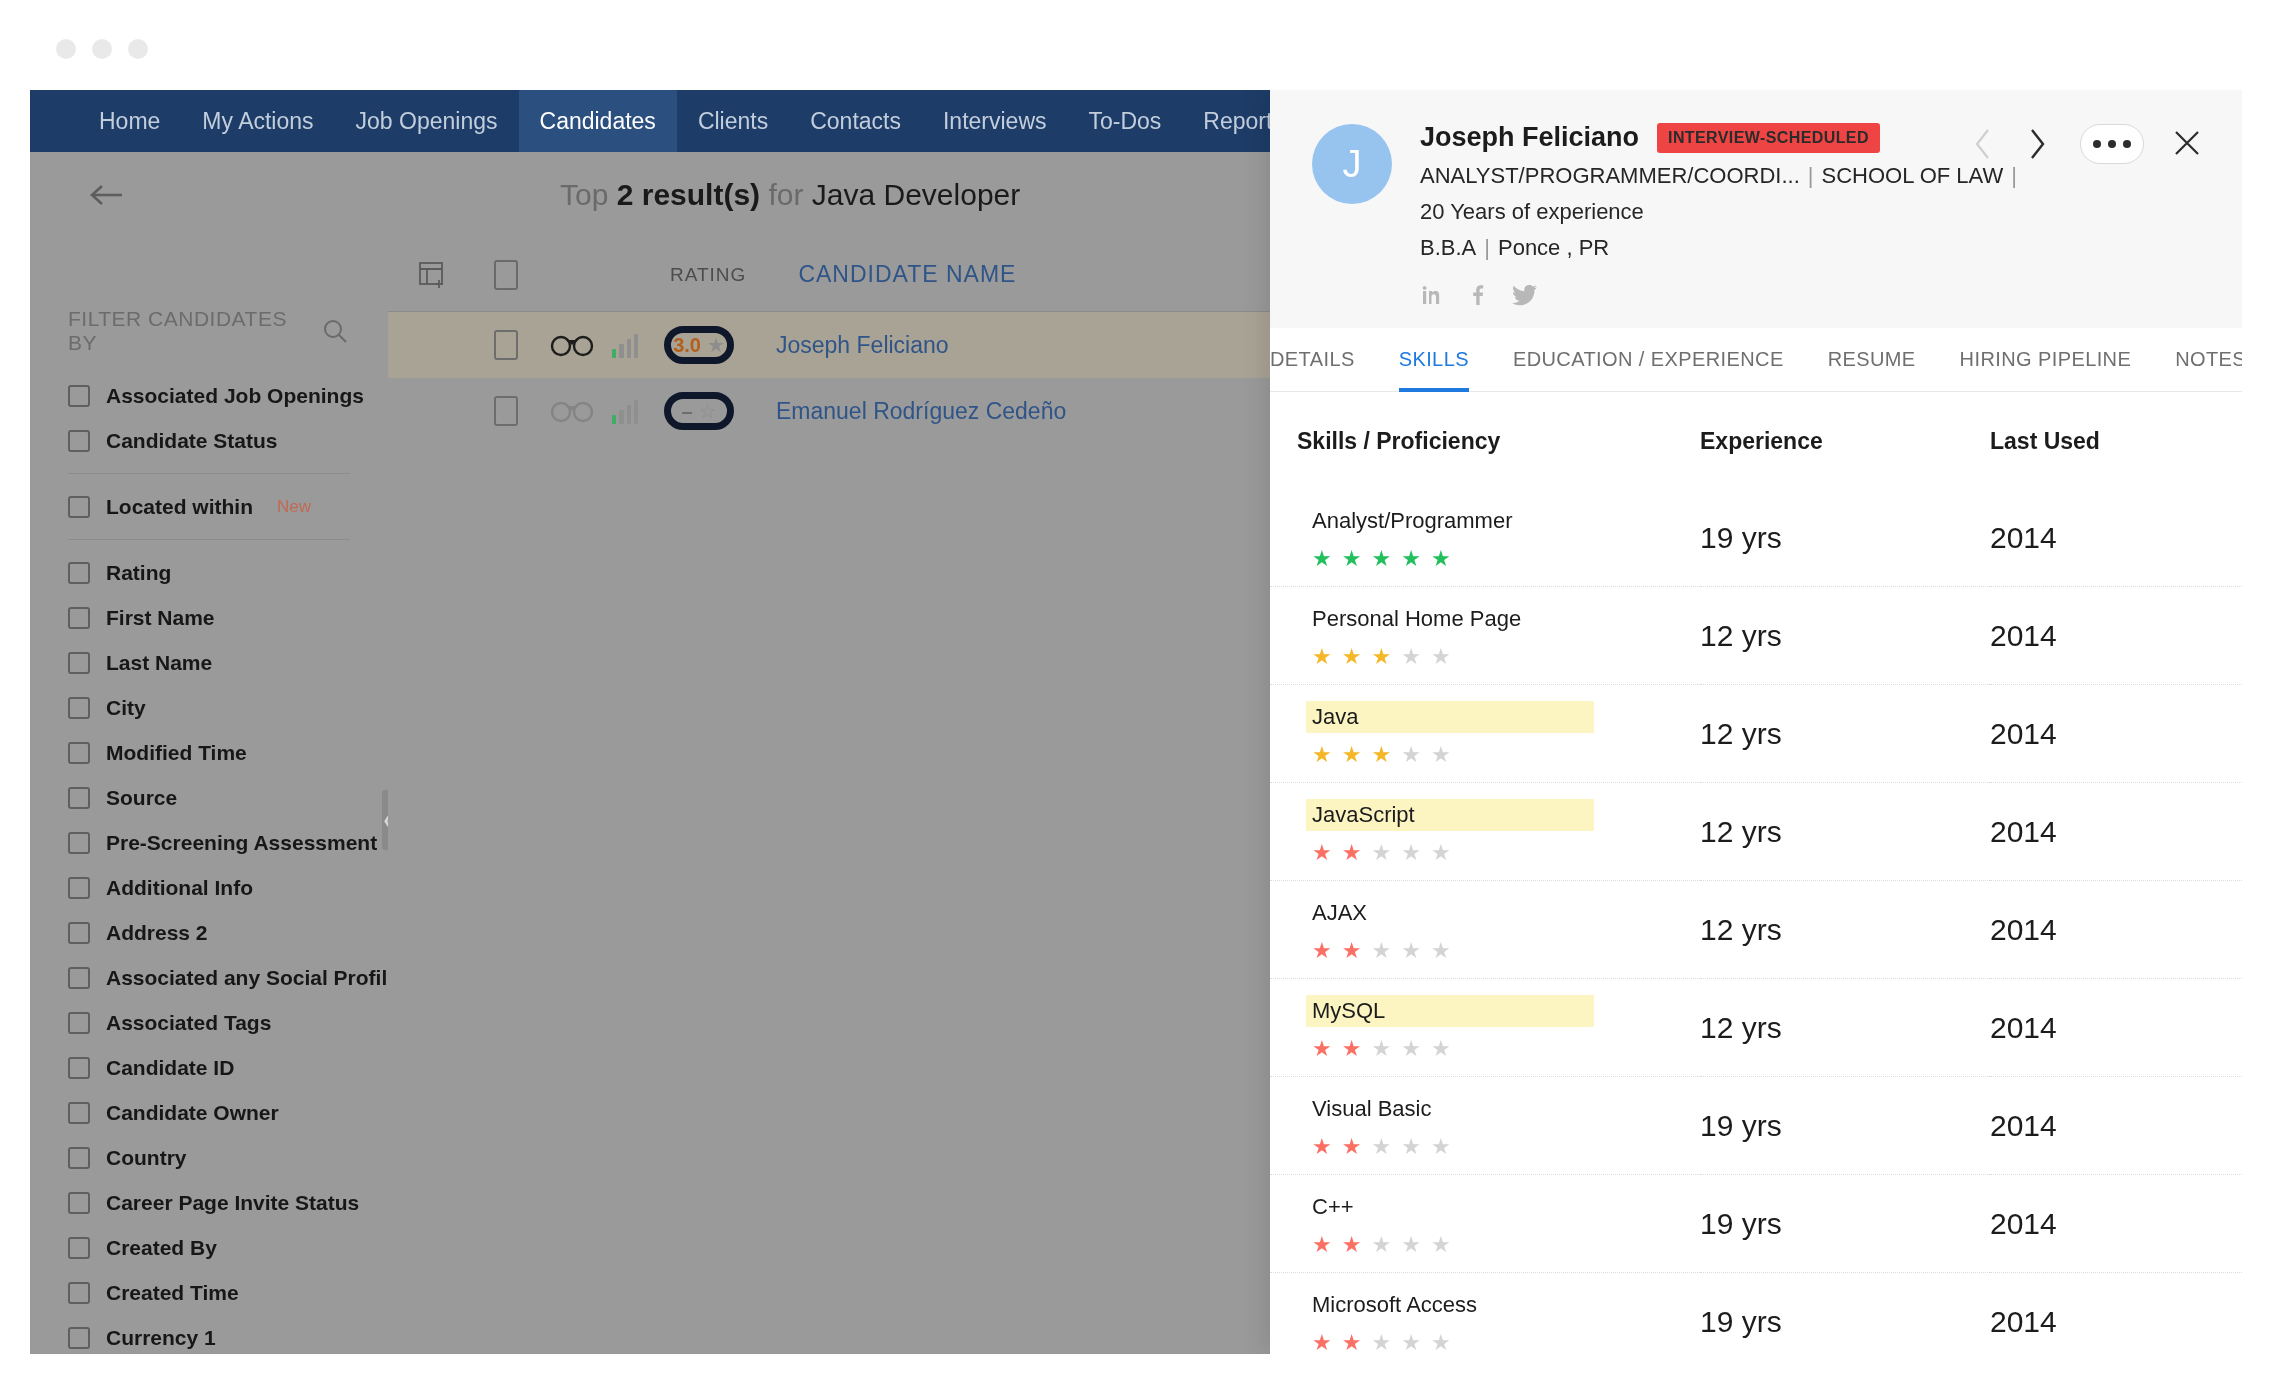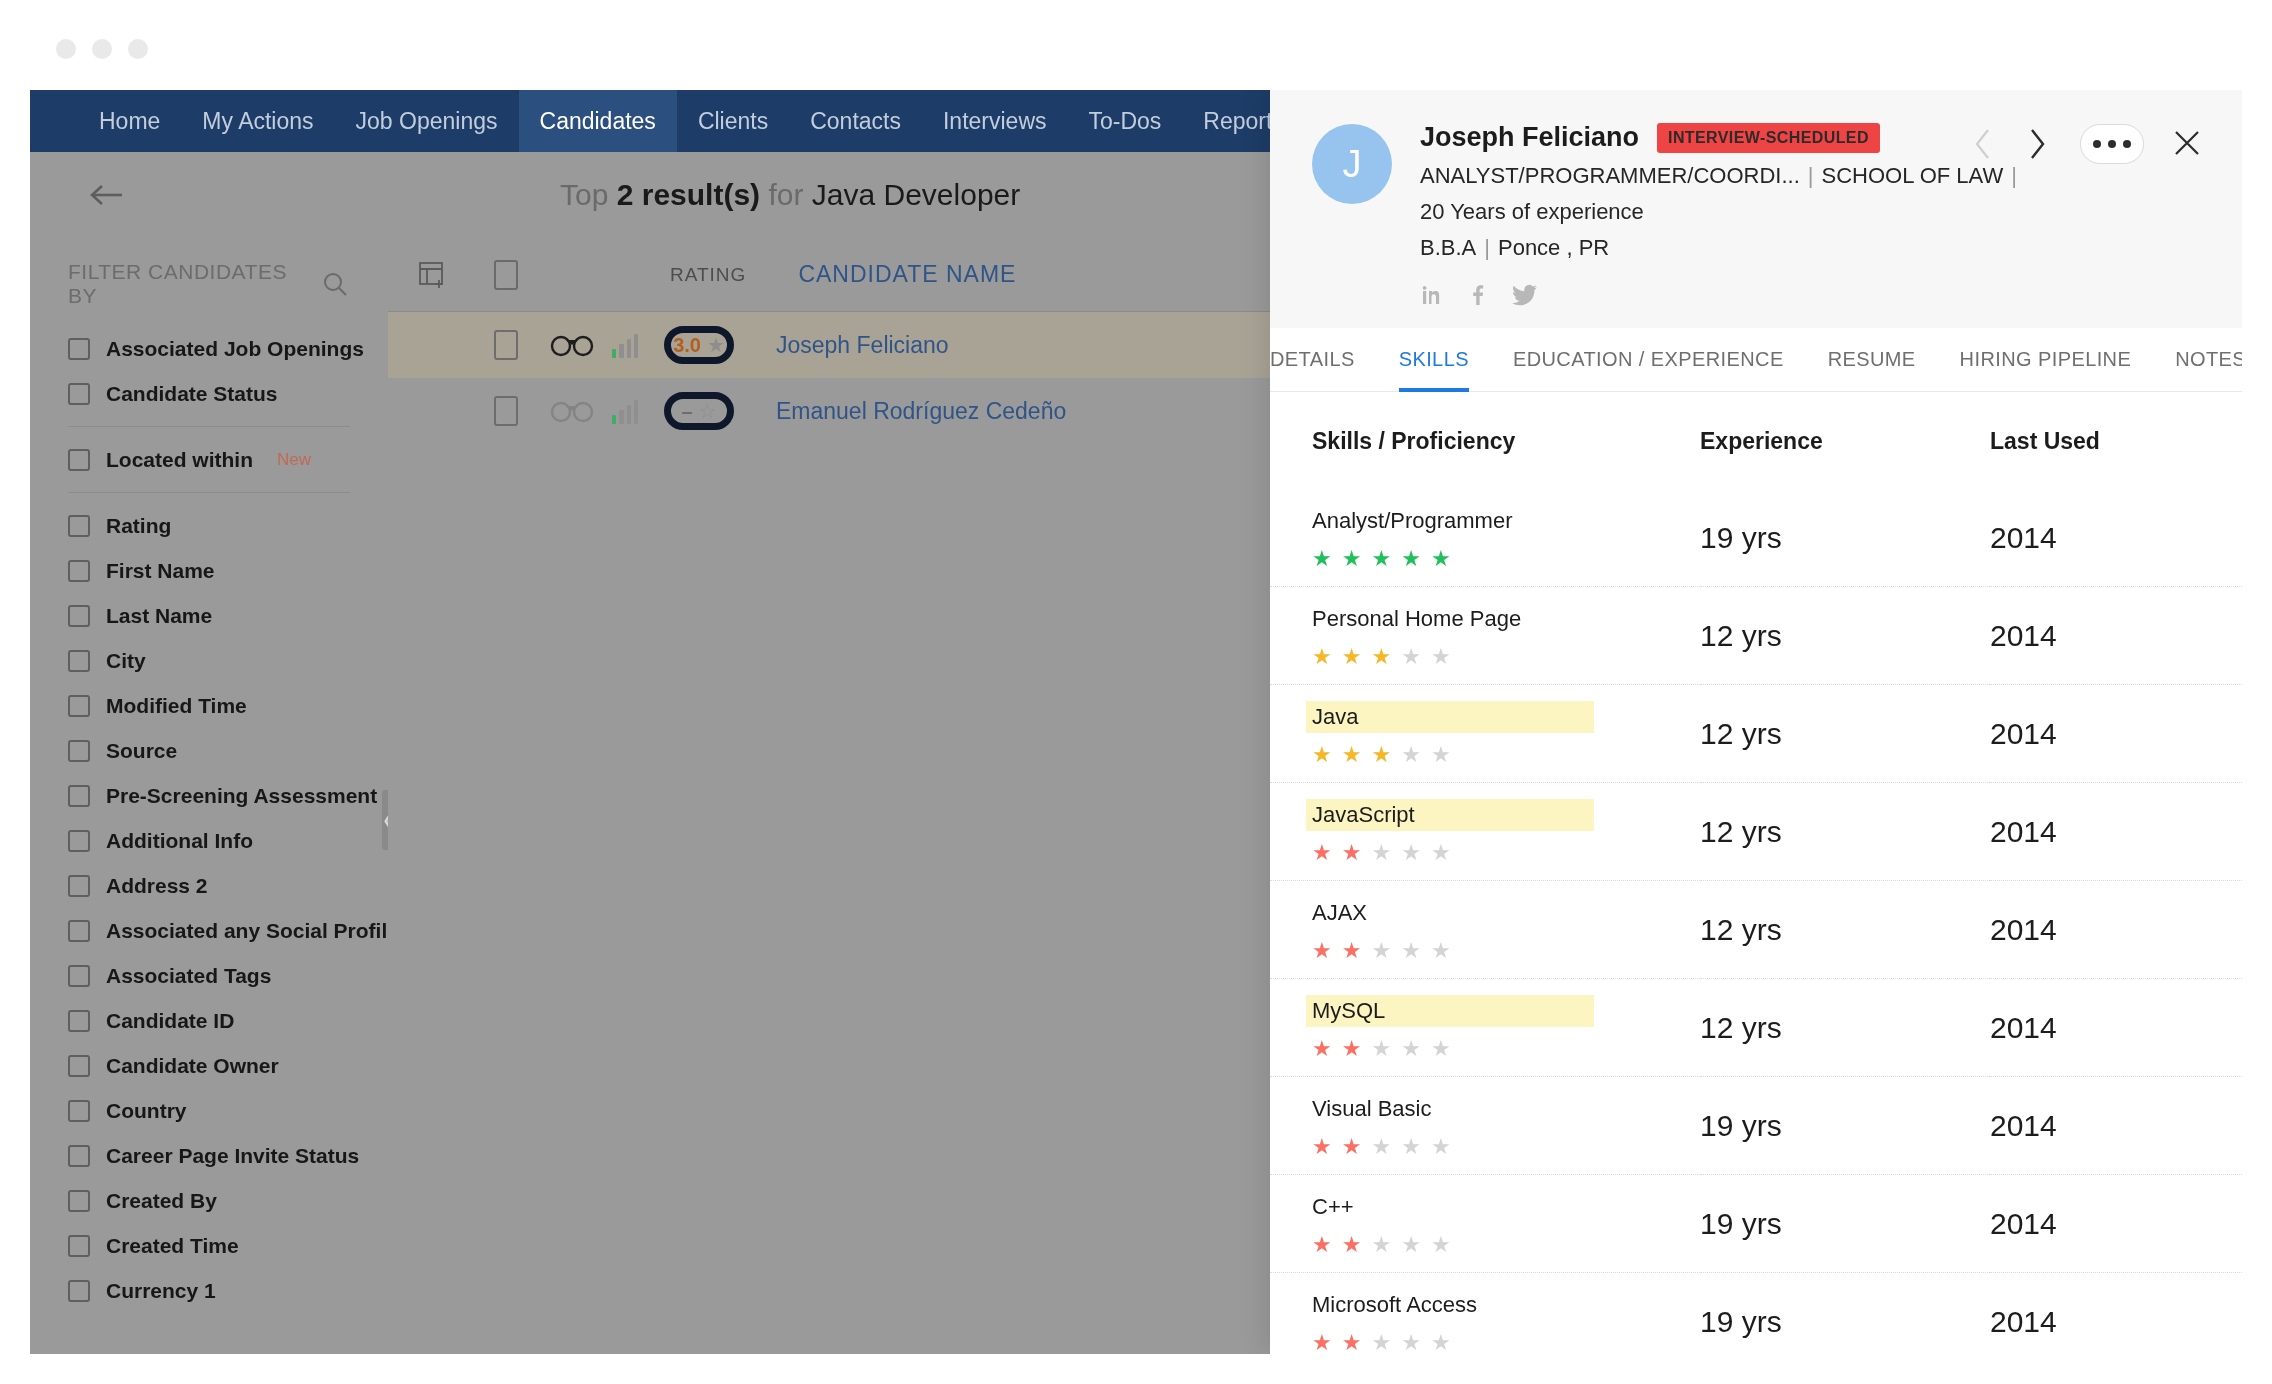--- a/index.html
+++ b/index.html
@@ -75,21 +75,21 @@
     position: absolute; left: 0; top: 148px;
     width: 358px; height: 1116px;
     background: #9a9a9a;
     padding: 0;
     overflow: hidden;
   }
   .filterhead {
     display: flex; align-items: center; justify-content: space-between;
     padding: 22px 40px 18px 38px;
   }
-  .filterhead span { font-size: 21px; letter-spacing: .5px; color: #6c6c6c; font-weight: 400; }
+  .filterhead span { font-size: 21px; letter-spacing: .5px; color: #6c6c6c; font-weight: 400; margin-top: 47px; }
   .srch { width: 26px; height: 26px; }
   .frow {
     display: flex; align-items: center; gap: 16px;
     padding: 0 38px; height: 45px;
   }
   .cbx {
     width: 22px; height: 22px; border: 2px solid #5f5f5f;
     border-radius: 3px; background: transparent; flex: none;
   }
   .flabel { font-size: 21px; color: #171717; font-weight: 600; white-space: nowrap; }
@@ -197,21 +197,21 @@
     content: ""; position: absolute; left: 22px; right: 22px; bottom: 0;
     height: 4px; background: #1f7ae0;
   }
 
   .skillswrap { padding: 36px 0 0 0; height: 962px; overflow: hidden; }
   .stable { width: 100%; border-collapse: collapse; }
   .stable th {
     text-align: left; font-size: 23px; font-weight: 700; color: #1c1c1c;
     padding: 0 0 34px 0;
   }
-  .stable th.c1 { padding-left: 42px; width: 430px; }
+  .stable th.c1 { padding-left: 27px; width: 430px; }
   .stable th.c2 { width: 290px; }
   .stable th.c3 { width: 252px; }
   .stable td {
     border-top: 1px dotted #dcdcdc;
     padding: 16px 0 16px 0; vertical-align: middle;
   }
   .stable tr:first-child td { border-top: none; }
   .stable td.c1 { padding-left: 42px; }
   .skname {
     display: inline-block; font-size: 22px; color: #1c1c1c;

